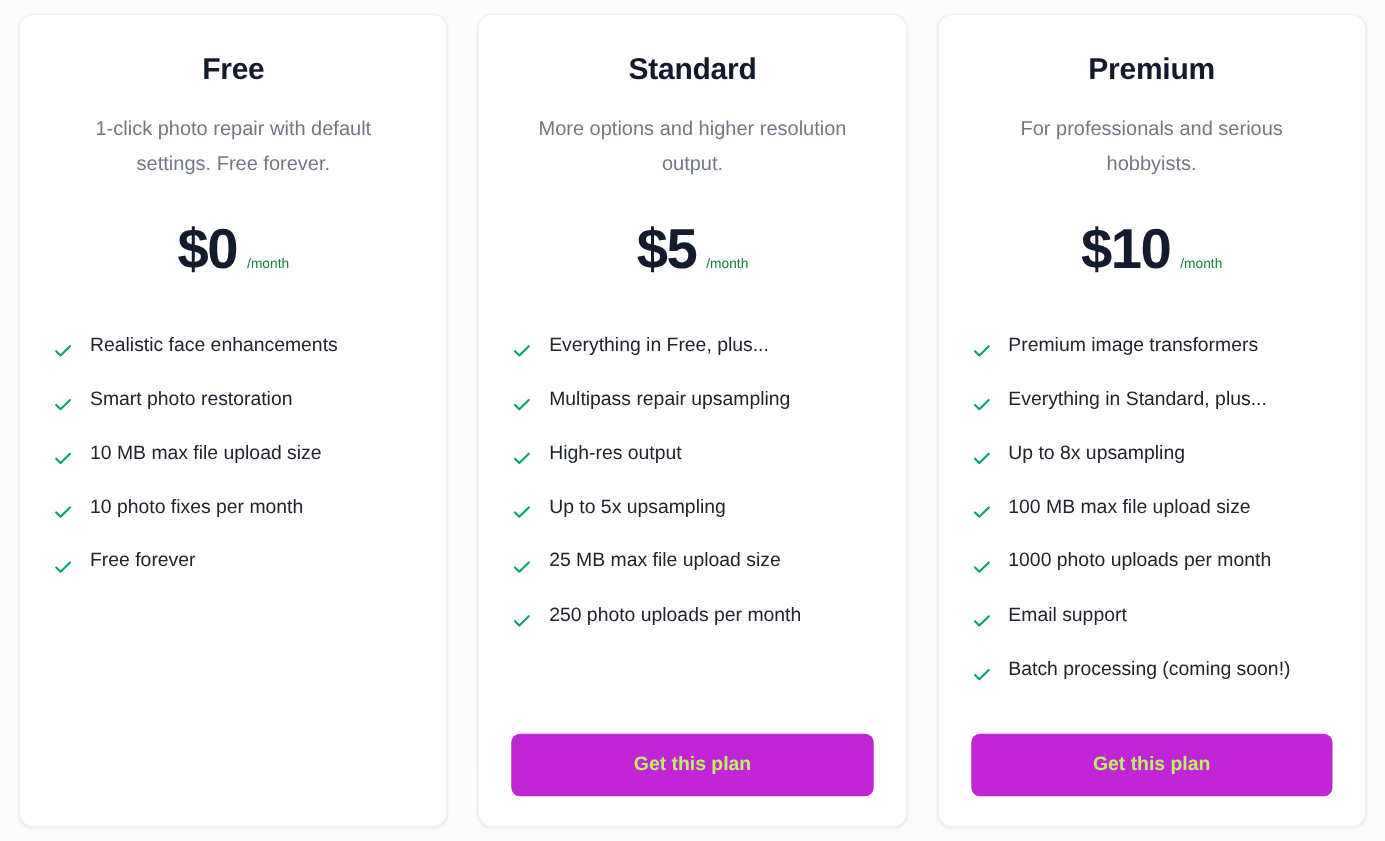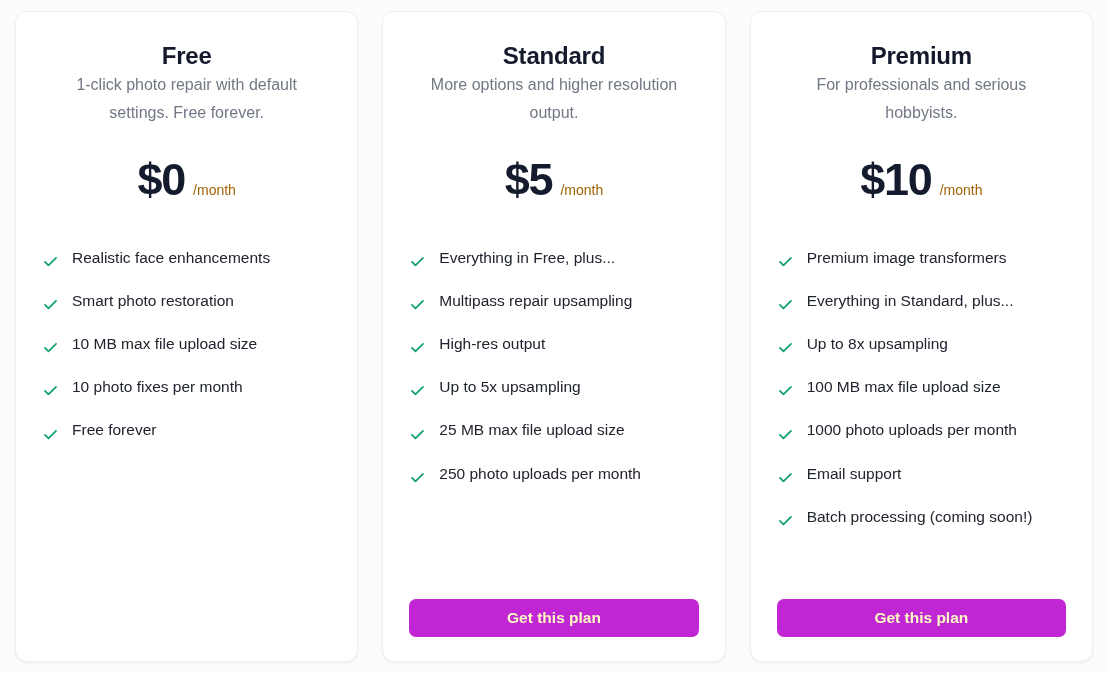--- a/index.html
+++ b/index.html
@@ -44,41 +44,42 @@
     color: #14192b;
     letter-spacing: -0.2px;
     line-height: 1.2;
   }
 
   .plan-subtitle {
     text-align: center;
     font-size: 16px;
     color: #717784;
     line-height: 1.78;
+    margin-top: 19px;
     padding: 0 6px;
   }
 
   .price-row {
     display: flex;
     align-items: baseline;
     justify-content: center;
     margin-top: 28px;
   }
 
   .price-amount {
     font-size: 45px;
     font-weight: bold;
     color: #141b2d;
     letter-spacing: -1.2px;
     line-height: 1.05;
   }
 
   .price-period {
-    font-size: 14px;
-    color: #a16207;
+    font-size: 11px;
+    color: #15803d;
     margin-left: 8px;
   }
 
   .feature-list {
     list-style: none;
     margin-top: 33px;
     display: flex;
     flex-direction: column;
   }
 
@@ -113,30 +114,30 @@
 
   .card-spacer {
     flex: 1 1 auto;
     min-height: 10px;
   }
 
   .cta-button {
     display: block;
     width: 100%;
     background: #c026d3;
-    color: #fef9c3;
+    color: #bef264;
     border: none;
     border-radius: 7px;
     padding: 10px 16px;
     font-family: "Liberation Sans", sans-serif;
     font-size: 15.5px;
     font-weight: bold;
     text-align: center;
     cursor: pointer;
-    height: 38px;
+    height: 50px;
     line-height: 18px;
   }
 </style>
 </head>
 <body>
 
 <div class="pricing-grid">
 
   <div class="plan-card">
     <div class="plan-title">Free</div>

